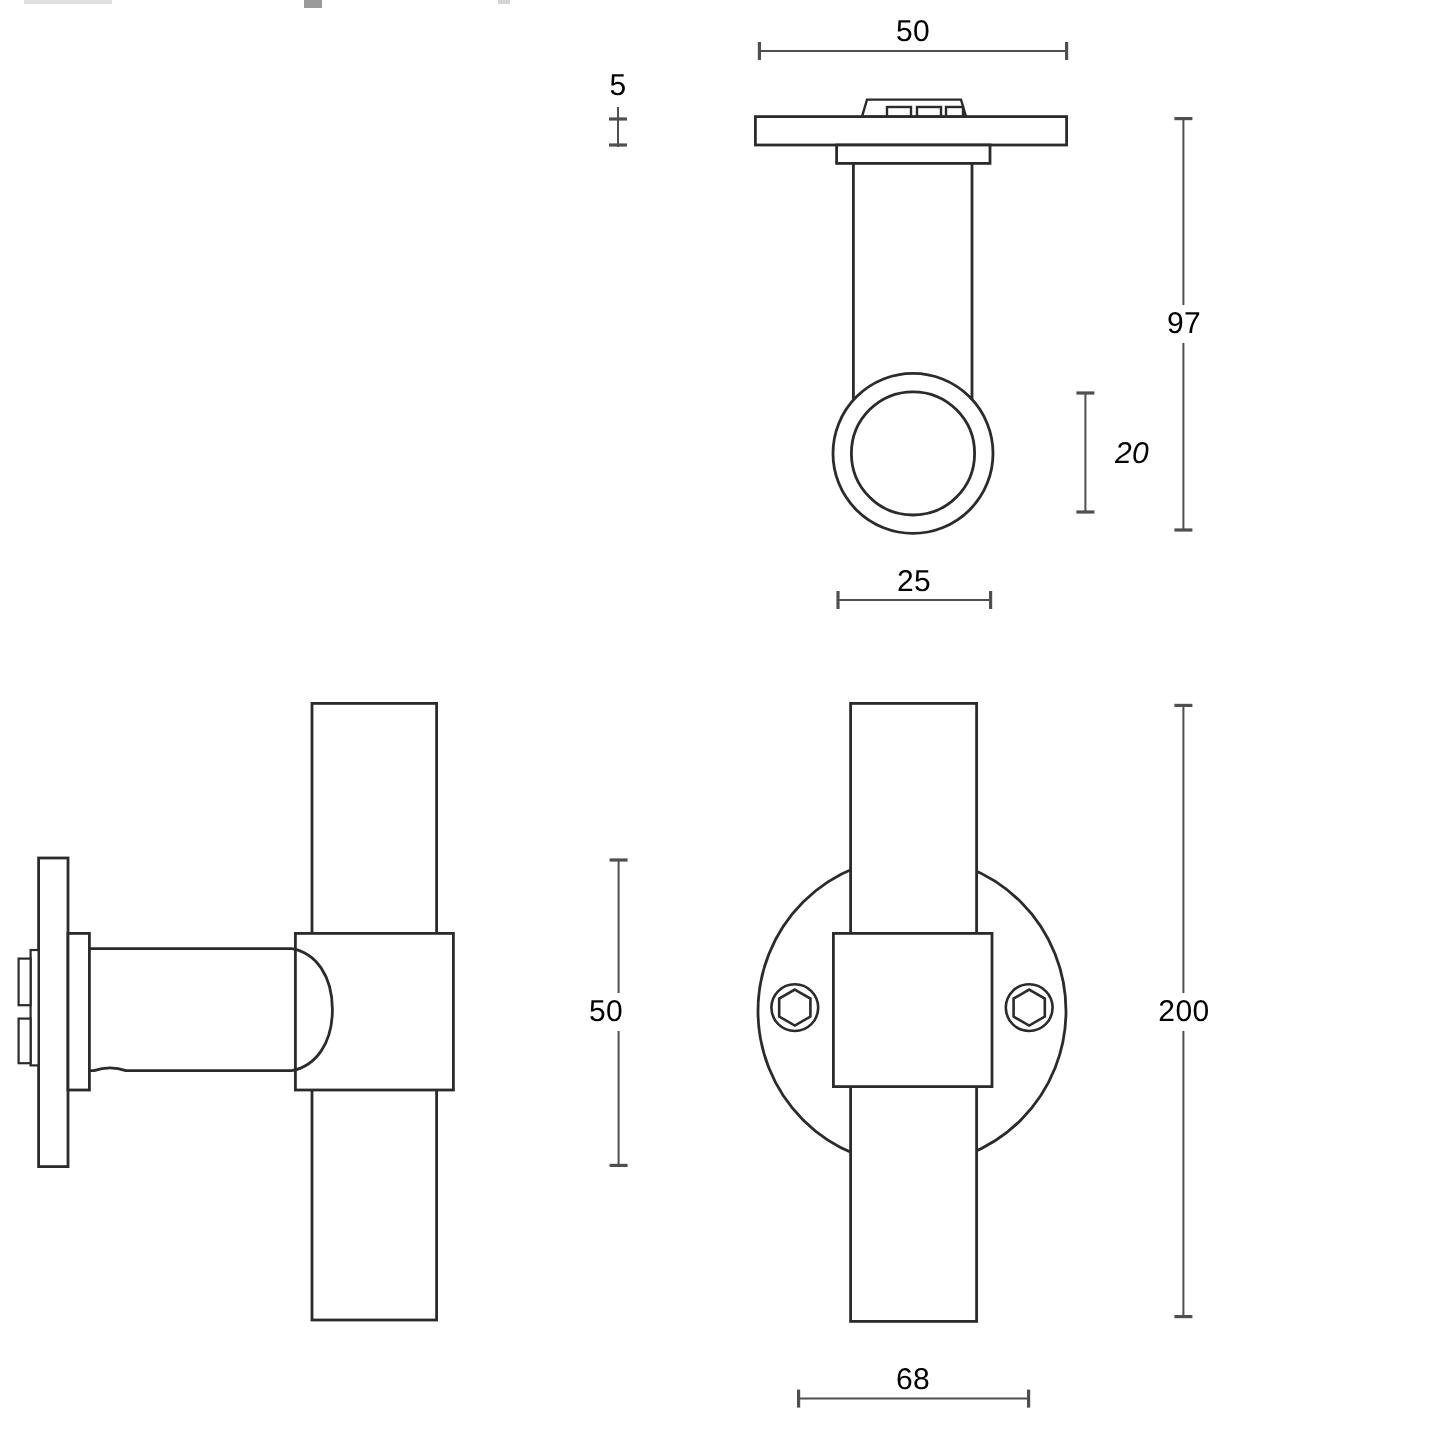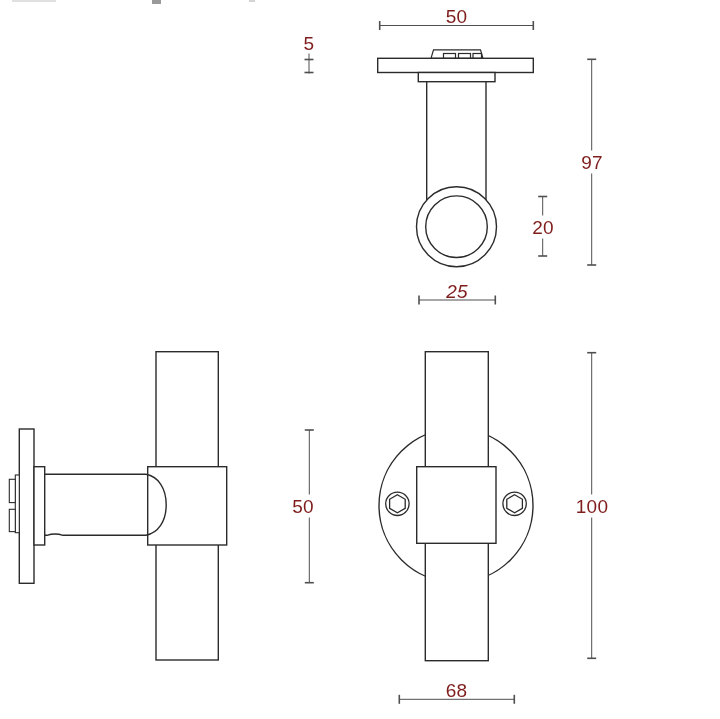--- a/index.html
+++ b/index.html
@@ -3,21 +3,21 @@
 <meta charset="utf-8">
 <style>
   html,body{margin:0;padding:0;background:#fff;}
   #stage{
     position:relative;width:720px;height:719px;background:#ffffff;overflow:hidden;
     font-family:"Liberation Sans", sans-serif;
   }
   #stage svg{position:absolute;left:0;top:0;}
   .dim-label{
     position:absolute;transform:translate(-50%,-50%);
-    font-size:19px;line-height:1;color:#7f1d1d;white-space:nowrap;
+    font-size:15px;line-height:1;color:#000000;white-space:nowrap;
     letter-spacing:0.2px;
   }
   .on-line{background:#ffffff;padding:2px 2px;}
   .artifact{position:absolute;}
 </style>
 </head>
 <body>
 
 <div id="stage">
 
@@ -136,22 +136,22 @@
   <div class="artifact" style="left:12px;top:0;width:44px;height:2px;background:#e0e0e0;"></div>
   <div class="artifact" style="left:152px;top:0;width:9px;height:4px;background:#9a9a9a;"></div>
   <div class="artifact" style="left:249px;top:0;width:6px;height:2px;background:#d4d4d4;"></div>
 
   <div class="dim-label" style="left:456.5px;top:16px;">50</div>
 
   <div class="dim-label" style="left:309px;top:43px;">5</div>
 
   <div class="dim-label on-line" style="left:592px;top:161.5px;">97</div>
 
-  <div class="dim-label on-line" style="left:543px;top:226.5px;">20</div>
+  <div class="dim-label on-line" style="left:566px;top:226.5px;font-style:italic;">20</div>
 
-  <div class="dim-label" style="left:457px;top:290.5px;font-style:italic;">25</div>
+  <div class="dim-label" style="left:457px;top:290.5px;">25</div>
 
   <div class="dim-label on-line" style="left:303px;top:506px;">50</div>
 
-  <div class="dim-label on-line" style="left:592px;top:505.5px;">100</div>
+  <div class="dim-label on-line" style="left:592px;top:505.5px;">200</div>
 
   <div class="dim-label" style="left:456.5px;top:689.5px;">68</div>
 </div>
 
 </body></html>

